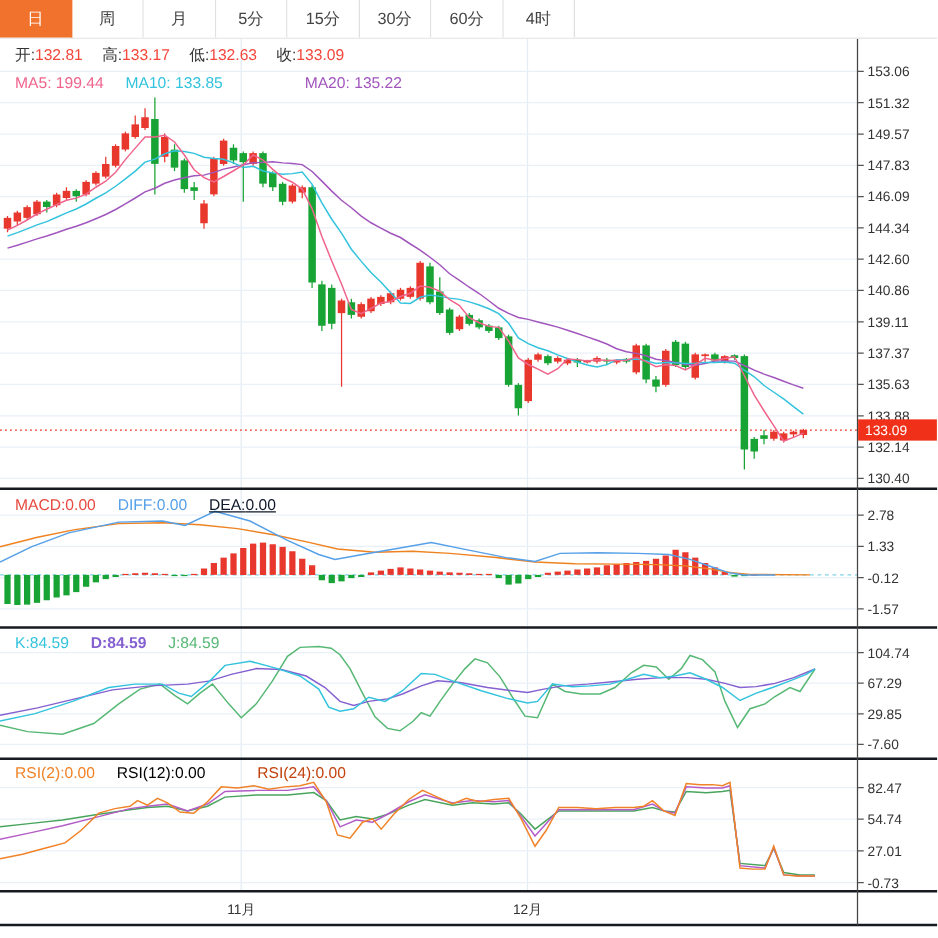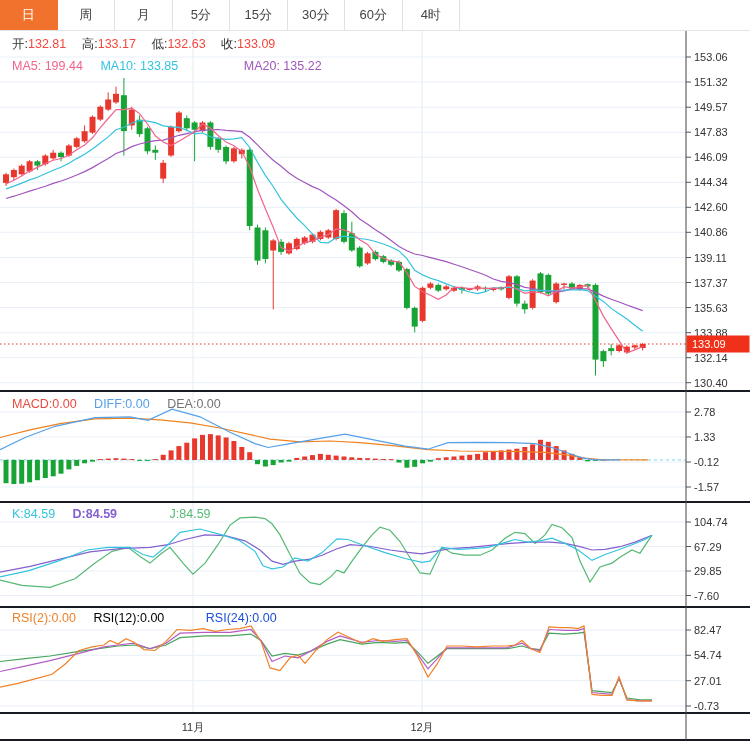--- a/index.html
+++ b/index.html
@@ -414,28 +414,28 @@
 
   <div class="hdr" style="top:59px">
     <span class="pair" style="color: rgb(240, 100, 140);"><span>MA5:</span> <span>199.44</span></span>
     <span class="pair" style="color: rgb(51, 195, 221); margin-top: 36px;"><span>MA10:</span> <span>133.85</span></span>
     <span class="pair" style="color: rgb(161, 86, 189); padding-left: 48px;"><span>MA20:</span> <span>135.22</span></span>
   </div>
 
   <div class="hdr" style="top:397px">
     <span class="pair" style="color: rgb(232, 73, 63);"><span>MACD:</span><span>0.00</span></span>
     <span class="pair" style="color: rgb(85, 160, 232);"><span>DIFF:</span><span>0.00</span></span>
-    <span class="pair" style="color: #737373;"><span>DEA:</span><span>0.00</span></span>
+    <span class="pair" style="color: #0f172a; text-decoration: underline;"><span>DEA:</span><span>0.00</span></span>
   </div>
 
   <div class="hdr" style="top:507px">
     <span class="pair" style="color: rgb(51, 195, 221);"><span>K:</span><span>84.59</span></span>
     <span class="pair" style="color: rgb(132, 96, 208); font-weight: bold;"><span>D:</span><span>84.59</span></span>
-    <span class="pair" style="color: rgb(86, 184, 116); margin-left: 35px;"><span>J:</span><span>84.59</span></span>
+    <span class="pair" style="color: rgb(86, 184, 116);"><span>J:</span><span>84.59</span></span>
   </div>
 
   <div class="hdr" style="top:611px">
     <span class="pair" style="color: rgb(240, 130, 40);"><span>RSI(2):</span><span>0.00</span></span>
     <span class="pair" style="color: #000000;"><span>RSI(12):</span><span>0.00</span></span>
-    <span class="pair" style="color: #1d4ed8; padding-left: 24px;"><span>RSI(24):</span><span>0.00</span></span>
+    <span class="pair" style="color: #c2410c; padding-left: 24px;"><span>RSI(24):</span><span>0.00</span></span>
   </div>
 
 </div>
 
 </body></html>

